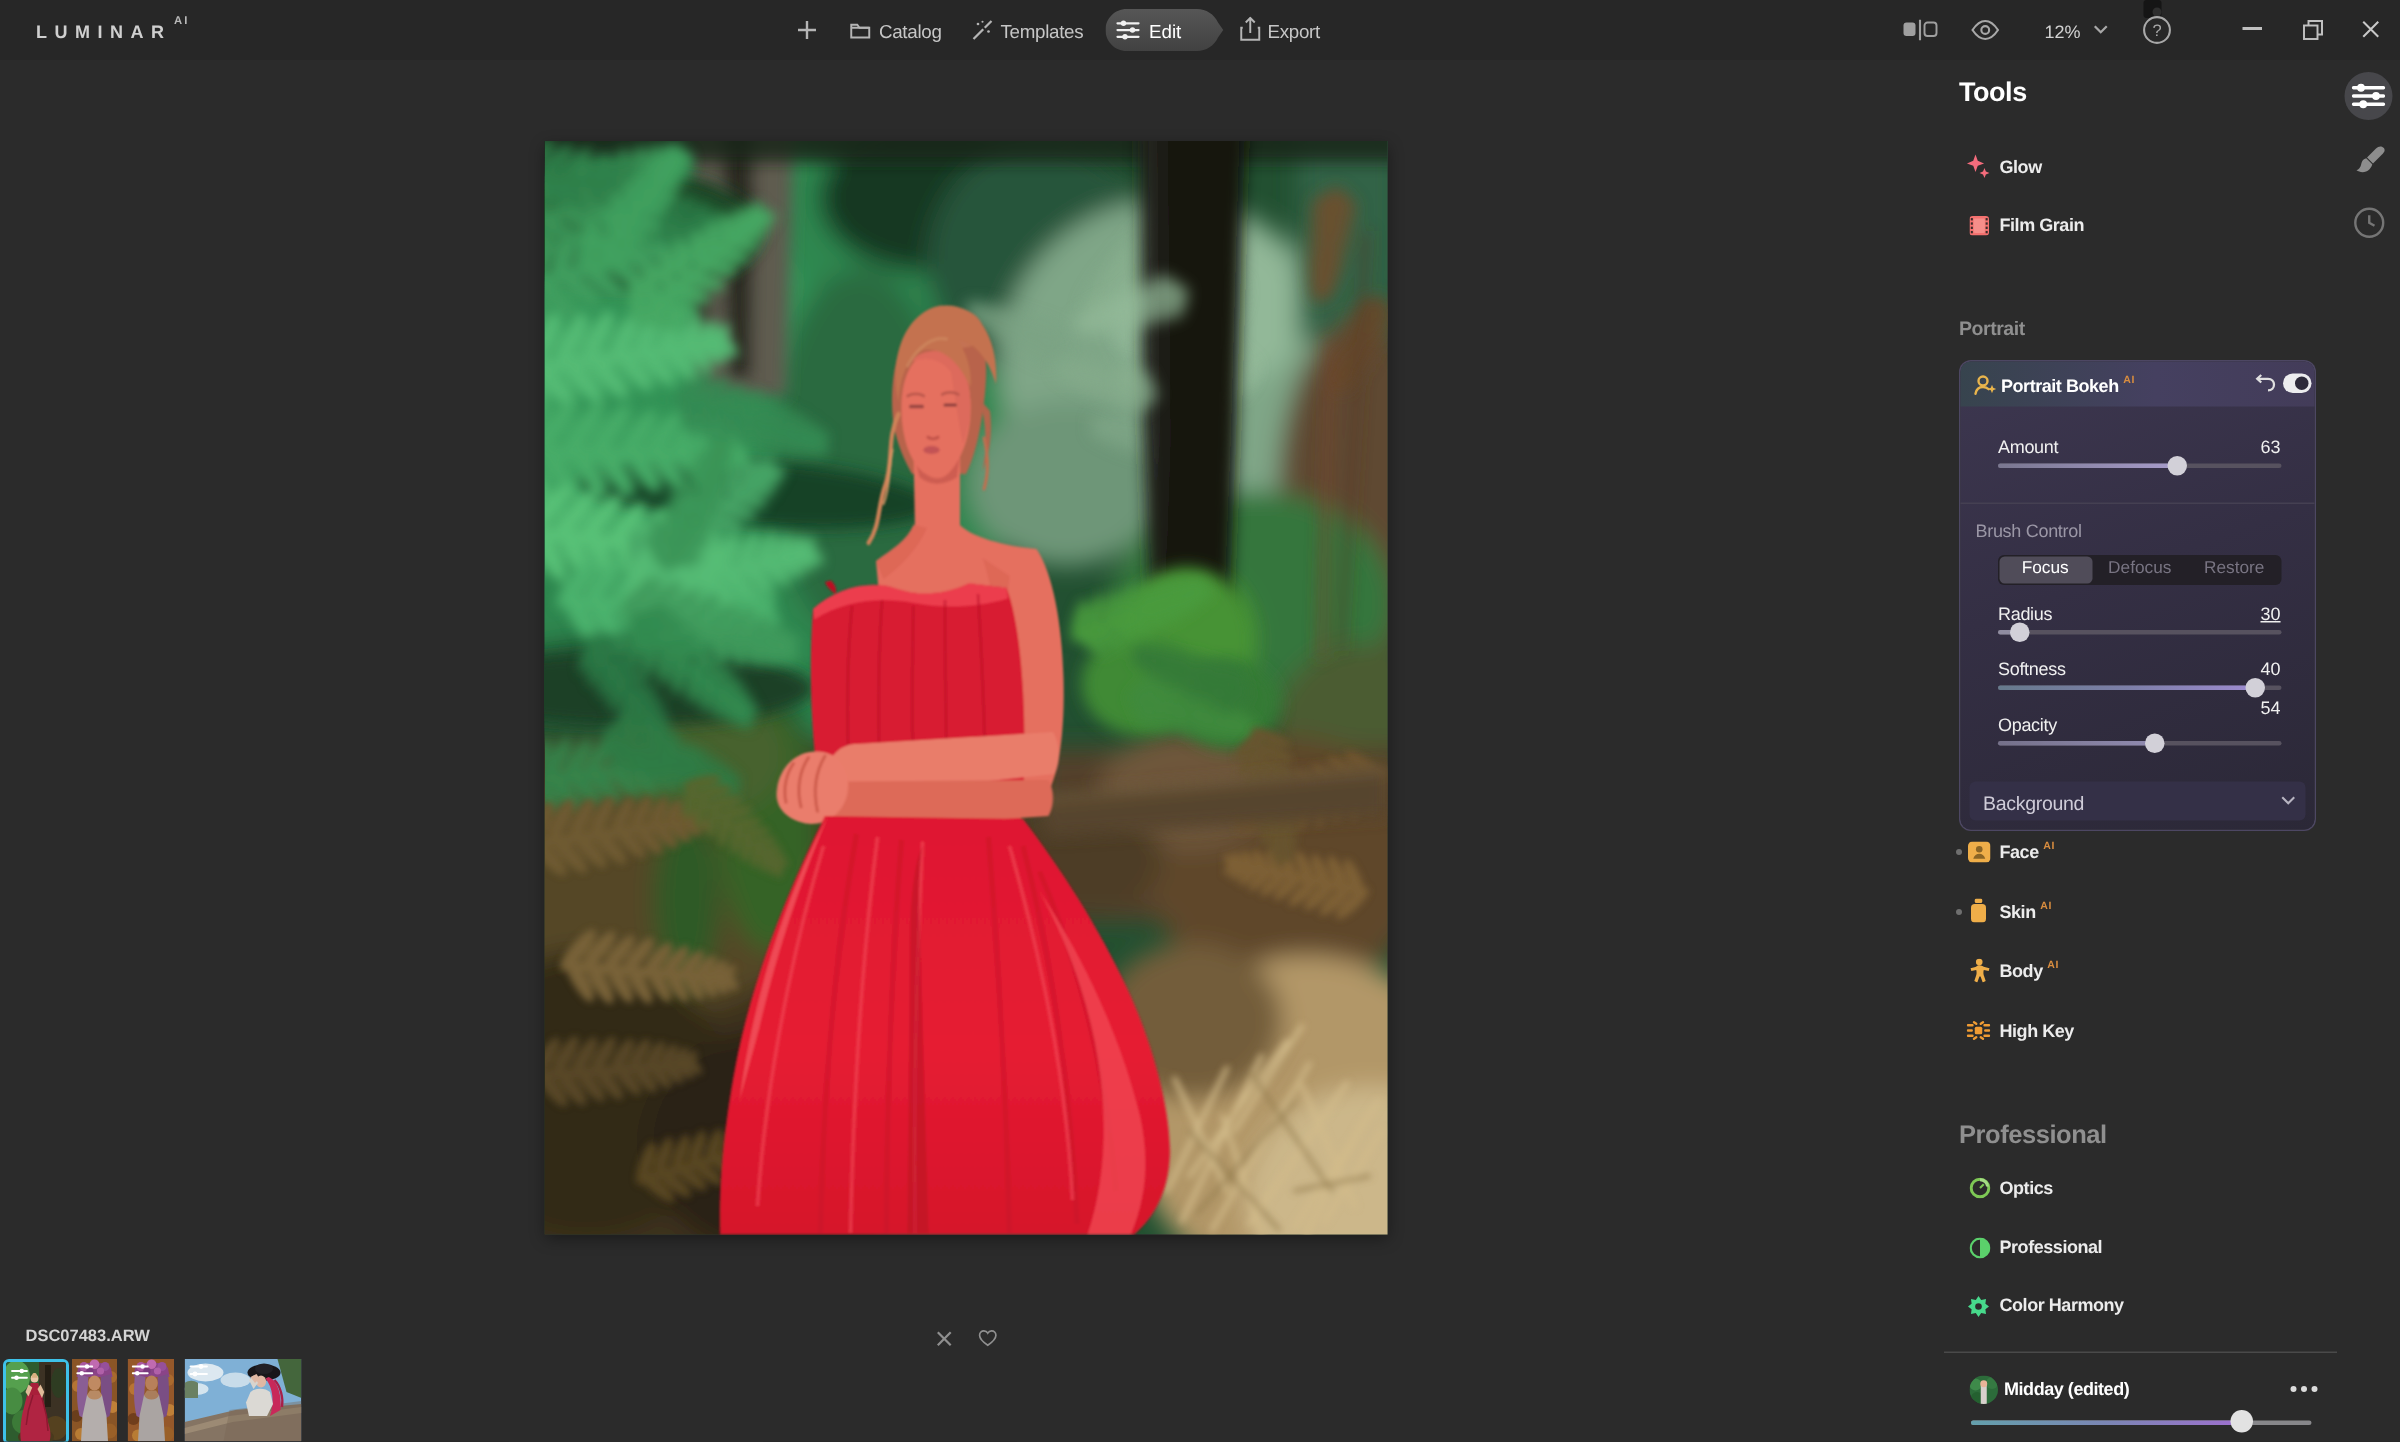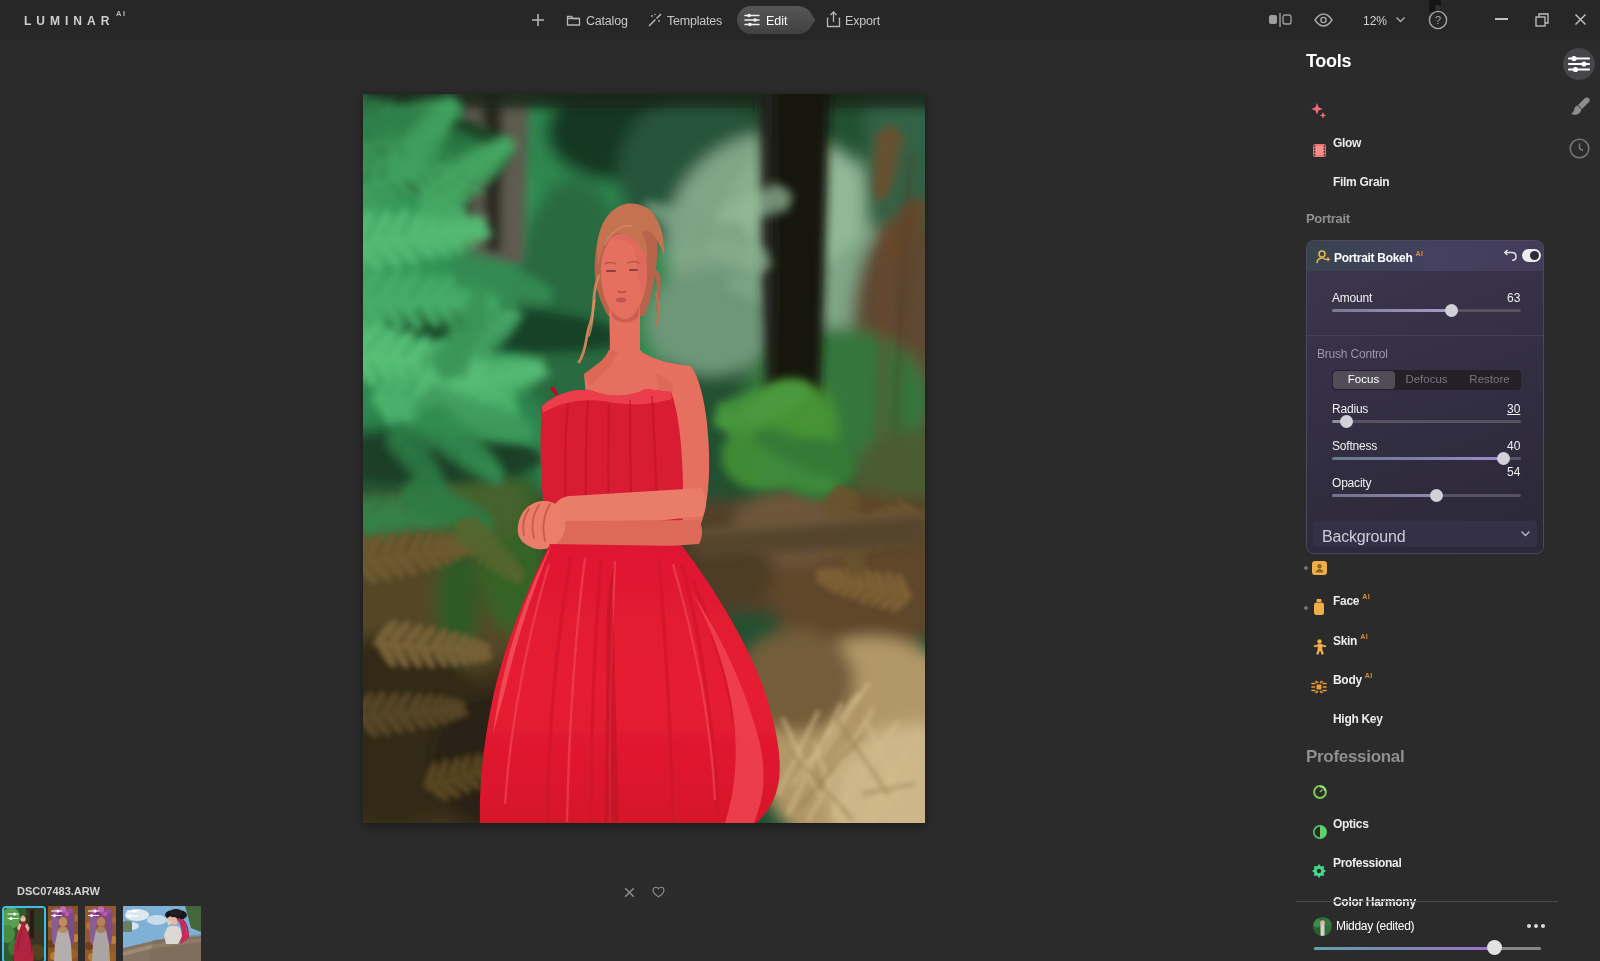--- a/index.html
+++ b/index.html
@@ -3,21 +3,21 @@
 <meta charset="utf-8">
 <style>
   html,body{margin:0;padding:0;width:1600px;height:961px;overflow:hidden;background:#2b2b2b;font-family:"Liberation Sans",sans-serif;}
   .abs{position:absolute;}
   #stage{position:relative;width:1600px;height:961px;background:#2b2b2b;}
   
   #topbar{left:0;top:0;width:1600px;height:40px;background:#272727;}
   #logo{left:24px;top:14px;color:#cfcfcf;font-size:12px;font-weight:bold;letter-spacing:5px;text-align:center;}
   #logoai{left:116px;top:9px;color:#b9b9b9;font-size:7.5px;font-weight:bold;letter-spacing:1.5px;}
   .navtxt{color:#c6c6c6;font-size:12.5px;top:14px;letter-spacing:-0.2px;}
-  .rowtxt{color:#ececec;font-size:12px;font-weight:600;letter-spacing:-0.3px;margin-top:32px;}
+  .rowtxt{color:#ececec;font-size:12px;font-weight:600;letter-spacing:-0.3px;}
   .ai{color:#d98d3f;font-size:7px;font-weight:bold;vertical-align:6px;margin-left:3px;letter-spacing:.5px;}
   .seclbl{color:#8f8f8f;font-size:13px;font-weight:600;letter-spacing:-0.3px;}
   #panel{left:1307px;top:241px;width:236px;height:312px;border-radius:7px;background:linear-gradient(160deg,#3d3750 0%,#342f44 45%,#2b2837 100%);box-shadow:0 0 0 1px #4d4763;}
   #panelhead{left:0;top:0;width:236px;height:30px;border-radius:7px 7px 0 0;background:linear-gradient(90deg,#37444e 0%,#454060 55%,#433c59 100%);}
   .plbl{color:#f0f0f0;font-size:12px;letter-spacing:-0.2px;}
   .pval{color:#f0f0f0;font-size:12px;}
   .track{height:3px;border-radius:2px;background:#57525f;}
   .knob{width:13px;height:13px;border-radius:50%;background:#d2d0d8;}
   .divider{height:1px;background:#454052;}
 </style>
@@ -461,21 +461,21 @@
     <div class="abs" style="left:25px;top:216px;width:171px;height:3px;border-radius:2px;background:linear-gradient(90deg,#667a8c,#7d7fa8,#9d8bd0);"></div>
     <div class="abs knob" style="left:190px;top:211px;"></div>
 
     <div class="abs plbl" style="left:25px;top:235px;">Opacity</div>
     <div class="abs pval" style="left:200px;top:224px;">54</div>
     <div class="abs track" style="left:25px;top:253px;width:189px;"></div>
     <div class="abs" style="left:25px;top:253px;width:104px;height:3px;border-radius:2px;background:linear-gradient(90deg,#75718a,#908ab0);"></div>
     <div class="abs knob" style="left:123px;top:248px;"></div>
 
     <div class="abs" style="left:6px;top:280px;width:224px;height:26px;border-radius:4px;background:#343047;"></div>
-    <div class="abs" style="left:15px;top:287px;color:#cfccd8;font-size:16px;letter-spacing:-0.2px;">Background</div>
+    <div class="abs" style="left:15px;top:287px;color:#cfccd8;font-size:13px;letter-spacing:-0.2px;">Background</div>
     <svg class="abs" style="left:213px;top:289px" width="11" height="8" viewBox="0 0 11 8">
         <path d="M1.5 1.5l4 4 4-4" fill="none" stroke="#b8b5c2" stroke-width="1.4"></path>
       </svg>
   </div>
 
   <div class="abs" style="left:1304px;top:566px;width:4px;height:4px;border-radius:50%;background:#6f6f6f;"></div>
   <svg class="abs" style="left:1312px;top:561px" width="15" height="14" viewBox="0 0 15 14">
       <rect x="0" y="0" width="15" height="14" rx="3" fill="#efae49"></rect>
       <circle cx="7.5" cy="5.2" r="2.2" fill="#8a6425"></circle>
       <path d="M3.5 11.5c.7-2.3 2.2-3.4 4-3.4s3.3 1.1 4 3.4z" fill="#8a6425"></path>
@@ -527,21 +527,21 @@
       </defs>
       <g clip-path="url(#avc)">
         <rect width="19" height="19" fill="#2c6b3a"></rect>
         <circle cx="4" cy="6" r="4" fill="#3e8a4a"></circle>
         <circle cx="15" cy="5" r="4" fill="#357942"></circle>
         <circle cx="5" cy="15" r="4" fill="#246030"></circle>
         <path d="M7.5 6h4v13h-4z" fill="#d8d0cc"></path>
         <circle cx="9.5" cy="5.5" r="2.3" fill="#e8b498"></circle>
       </g>
     </svg>
-  <div class="abs" style="left:1336px;top:919px;color:#fff;font-size:12px;font-weight:normal;letter-spacing:-0.3px;">Midday (edited)</div>
+  <div class="abs" style="left:1336px;top:919px;color:#fff;font-size:12px;font-weight:bold;letter-spacing:-0.3px;">Midday (edited)</div>
   <div class="abs" style="left:1527px;top:924px;width:4px;height:4px;border-radius:50%;background:#dcdcdc;"></div>
   <div class="abs" style="left:1534px;top:924px;width:4px;height:4px;border-radius:50%;background:#dcdcdc;"></div>
   <div class="abs" style="left:1541px;top:924px;width:4px;height:4px;border-radius:50%;background:#dcdcdc;"></div>
   <div class="abs" style="left:1314px;top:947px;width:227px;height:3px;border-radius:2px;background:#87878a;"></div>
   <div class="abs" style="left:1314px;top:947px;width:180px;height:3px;border-radius:2px;background:linear-gradient(90deg,#64a0ac,#7b86b4,#9e70cf);"></div>
   <div class="abs" style="left:1487px;top:940px;width:15px;height:15px;border-radius:50%;background:#e2e2e2;"></div>
 
   <div class="abs" style="left:2px;top:906px;width:40px;height:53px;border:2px solid #3ec1e8;border-radius:4px;overflow:hidden;">
     <svg width="40" height="53" viewBox="0 0 40 53">
       <rect width="40" height="53" fill="#2e5c2e"></rect>

